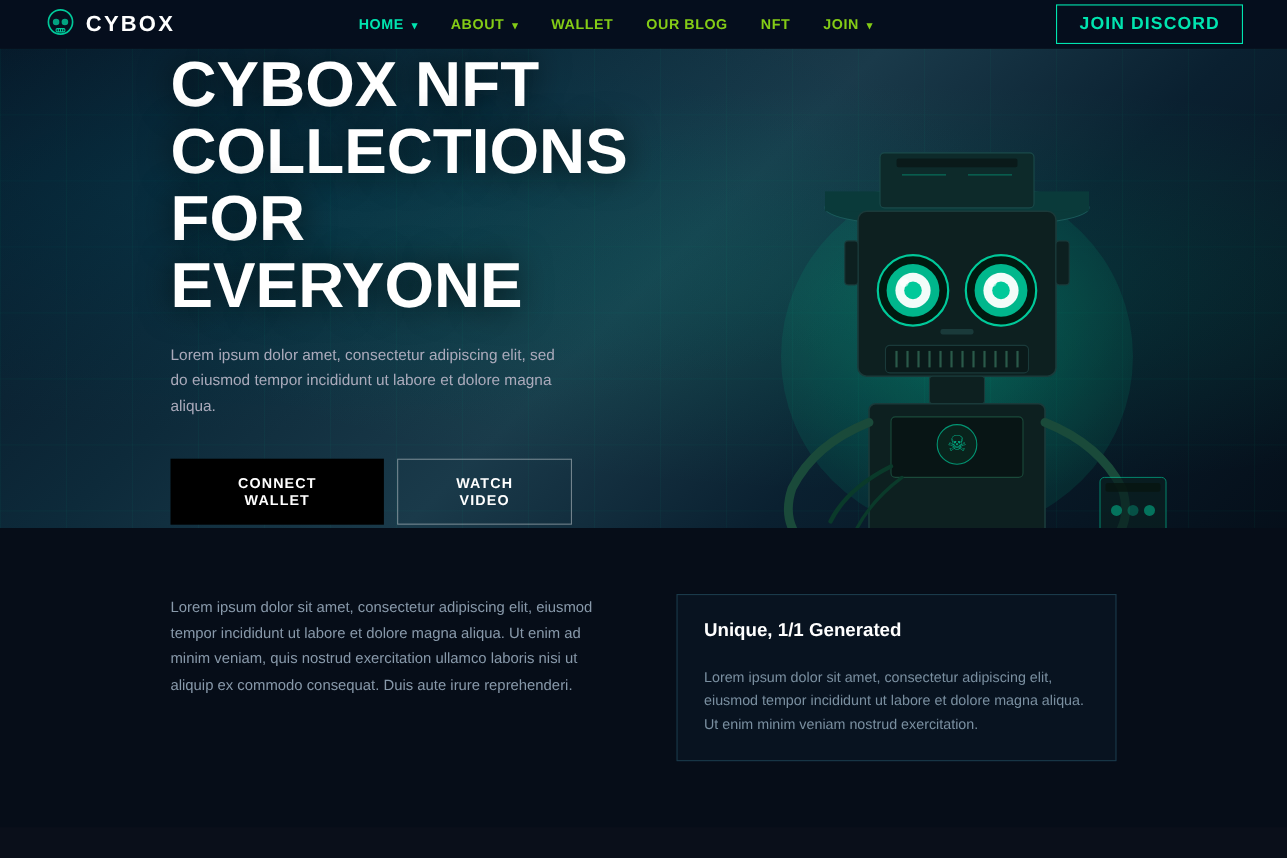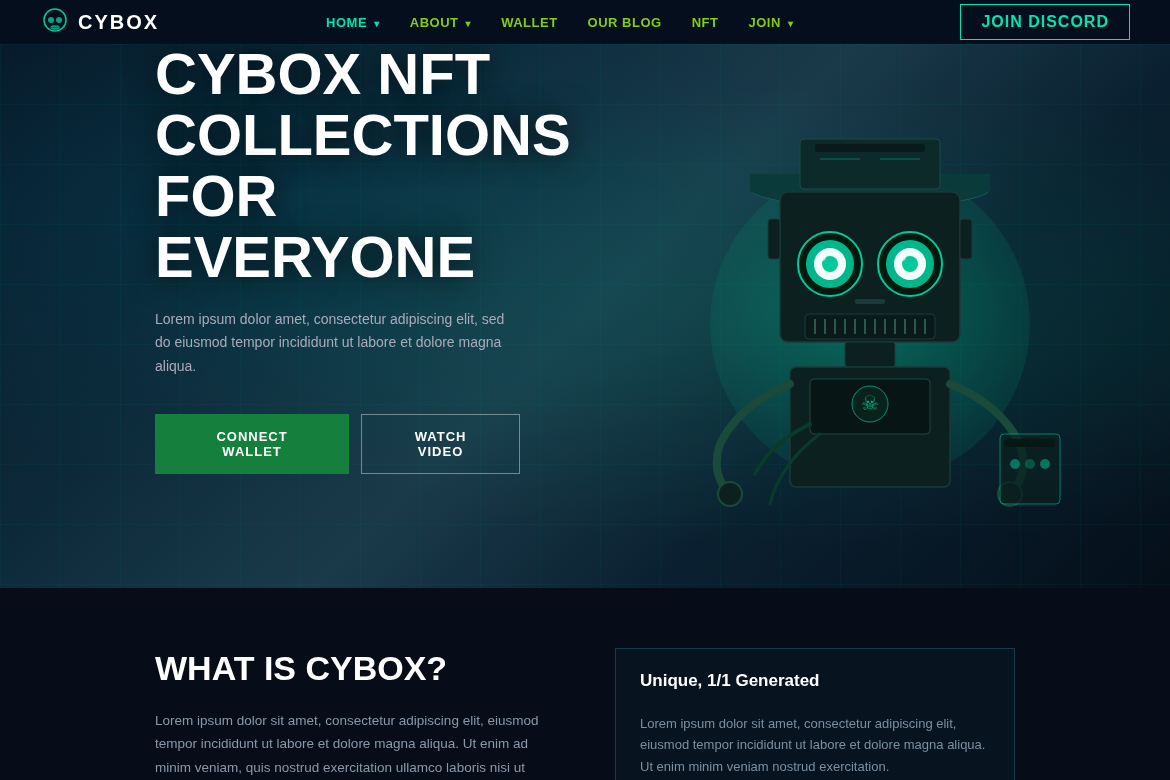--- a/index.html
+++ b/index.html
@@ -58,24 +58,24 @@
       font-size: 16px;
       font-weight: 700;
       letter-spacing: 1px;
       cursor: pointer;
       text-transform: uppercase;
     }
 
     
     .hero {
       position: relative;
-      height: 544px;
+      height: 436px;
       overflow: hidden;
       display: flex;
-      align-items: flex-start;
+      align-items: center;
     }
     .hero-bg {
       position: absolute;
       inset: 0;
       background: linear-gradient(135deg, #071525 0%, #0d2a3a 30%, #1a3a4a 50%, #0a2030 70%, #050f1a 100%);
       z-index: 0;
     }
     .hero-bg-overlay {
       position: absolute;
       inset: 0;
@@ -115,21 +115,21 @@
       color: #aab;
       line-height: 1.7;
       margin-bottom: 35px;
       max-width: 380px;
     }
     .hero-buttons {
       display: flex;
       gap: 12px;
     }
     .btn-connect {
-      background: #15803d;
+      background: #000000;
       color: #fff;
       border: none;
       padding: 6px 30px;
       font-size: 13px;
       font-weight: 700;
       letter-spacing: 1px;
       text-transform: uppercase;
       cursor: pointer;
     }
     .btn-watch {
@@ -372,21 +372,20 @@
 
         <path d="M150 380 Q110 400 95 430" stroke="#0a3a2a" stroke-width="4" fill="none" stroke-linecap="round"></path>
         <path d="M160 390 Q120 420 110 460" stroke="#0a3a2a" stroke-width="3" fill="none" stroke-linecap="round"></path>
       </svg>
     </div>
   </div>
 </section>
 
 <section class="about-section">
   <div class="about-left">
-    <h2 class="about-title">WHAT IS CYBOX?</h2>
     <p class="about-description">Lorem ipsum dolor sit amet, consectetur adipiscing elit, eiusmod tempor incididunt ut labore et dolore magna aliqua. Ut enim ad minim veniam, quis nostrud exercitation ullamco laboris nisi ut aliquip ex commodo consequat. Duis aute irure reprehenderi.</p>
 
   </div>
 
   <div class="about-right">
     <div class="feature-card">
       <h3 class="feature-card-title">Unique, 1/1 Generated</h3>
       <p class="feature-card-text">Lorem ipsum dolor sit amet, consectetur adipiscing elit, eiusmod tempor incididunt ut labore et dolore magna aliqua. Ut enim minim veniam nostrud exercitation.</p>
     </div>
 

